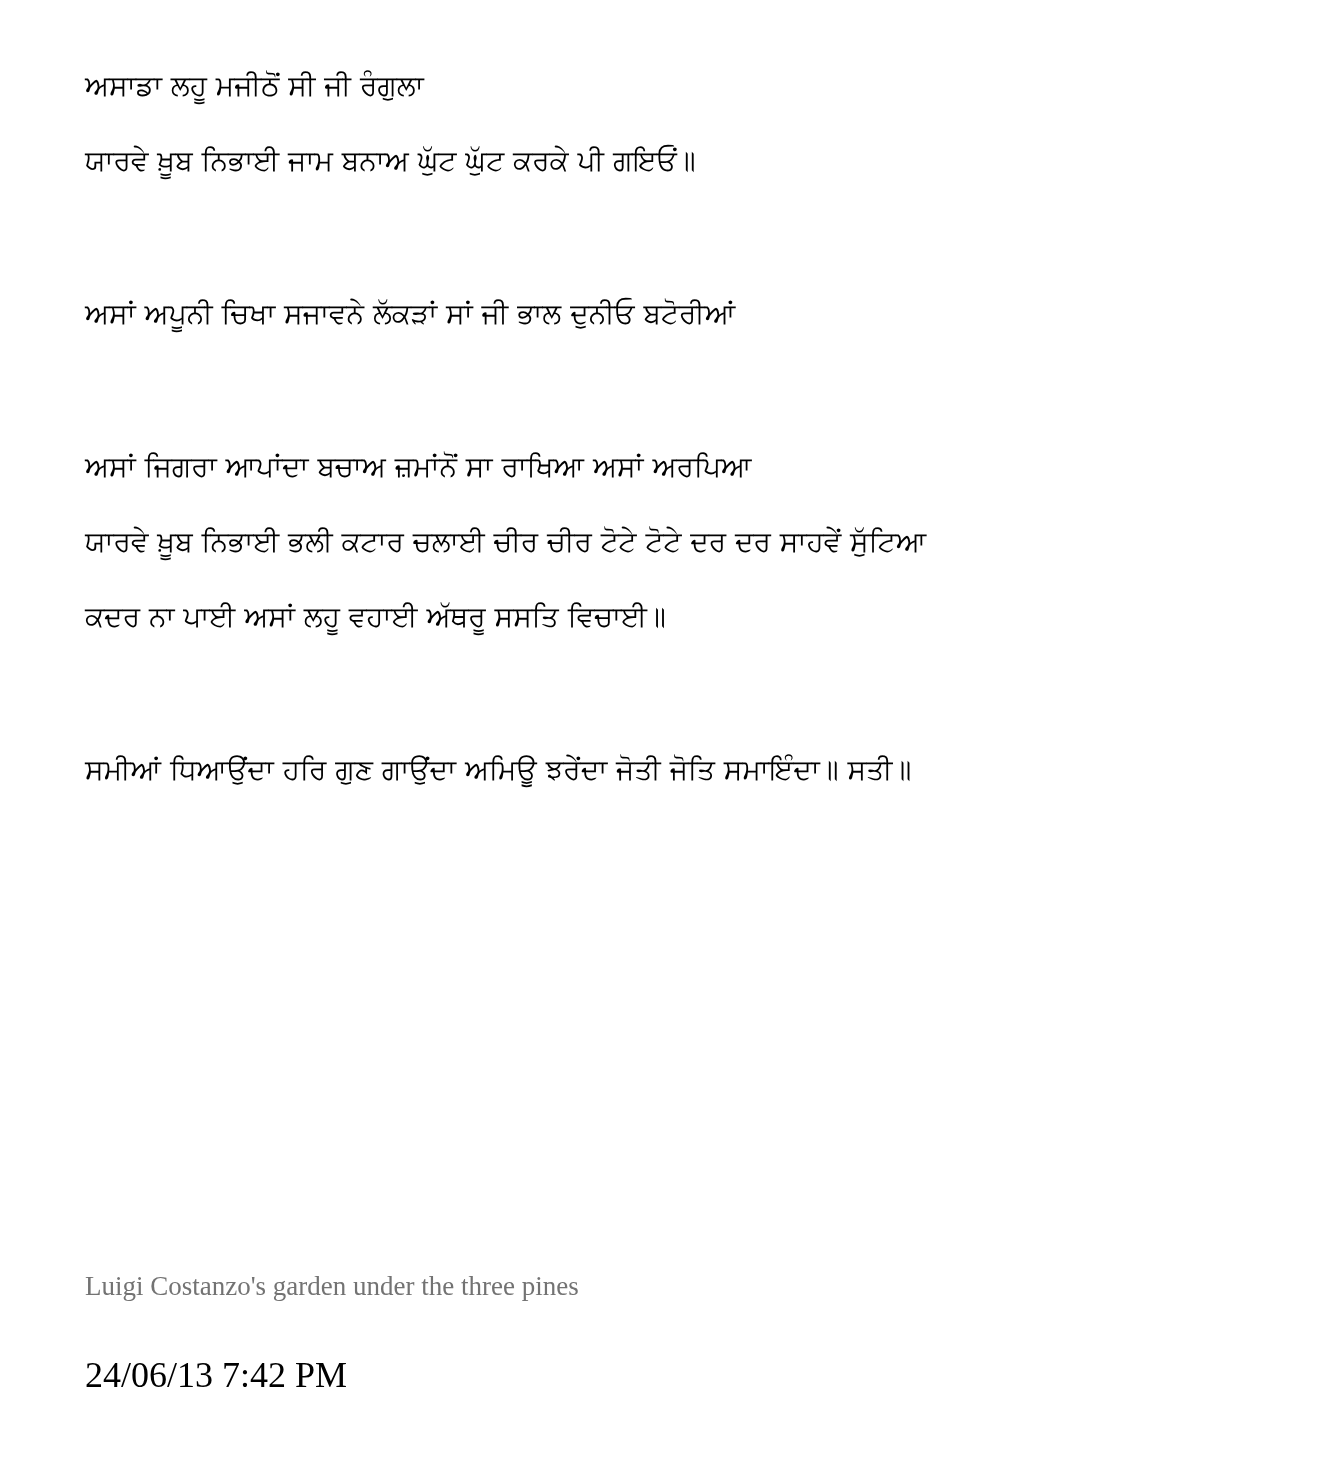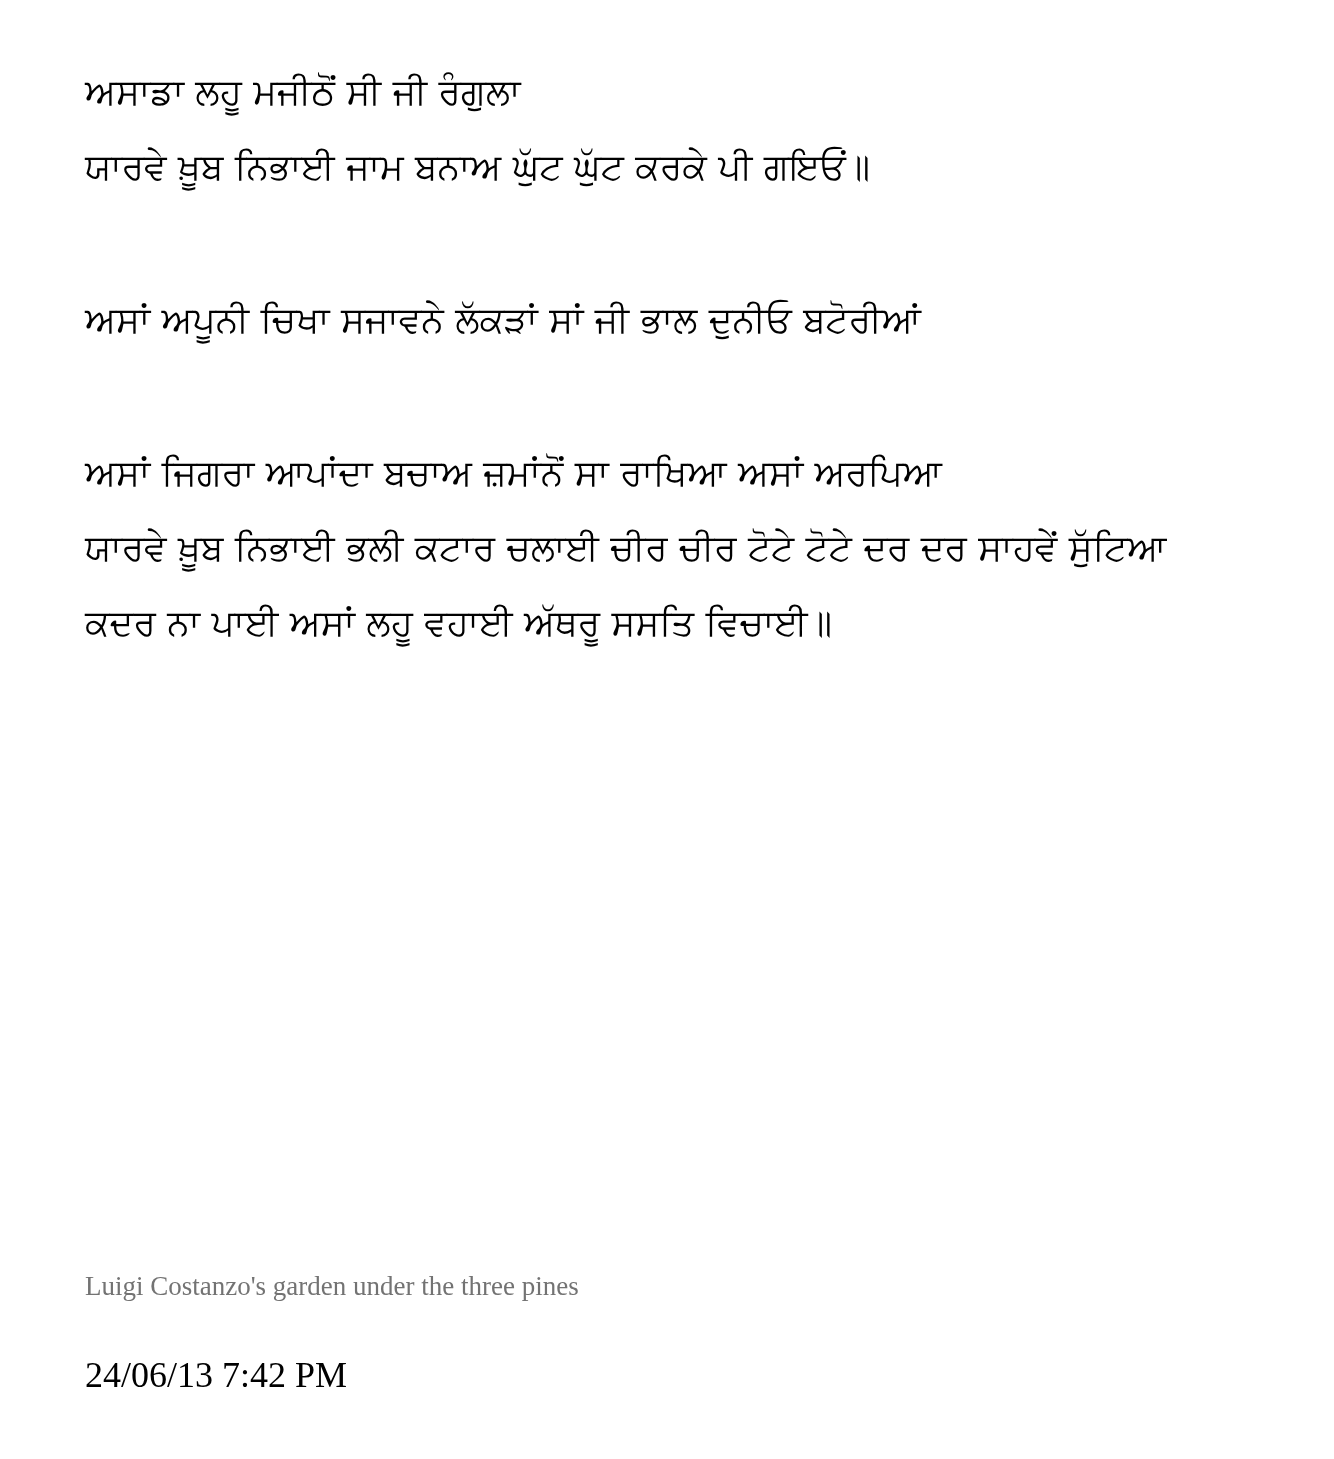--- a/index.html
+++ b/index.html
@@ -11,23 +11,23 @@
     position: relative;
     width: 1334px;
     height: 1459px;
     background: #ffffff;
     color: #000000;
     overflow: hidden;
   }
   .poem {
     position: absolute;
     left: 85px;
-    top: 54px;
+    top: 48px;
     font-family: "DejaVu Sans", sans-serif;
-    font-size: 36px;
+    font-size: 28px;
     color: #000000;
   }
   .stanza {
     margin: 0 0 78px 0;
   }
   .poem-line {
     line-height: 75px;
     white-space: nowrap;
   }
   .caption {
@@ -66,20 +66,21 @@
     </div>
 
 
     <div class="stanza">
       <div class="poem-line">ਅਸਾਂ ਜਿਗਰਾ ਆਪਾਂਦਾ ਬਚਾਅ ਜ਼ਮਾਂਨੋਂ ਸਾ ਰਾਖਿਆ ਅਸਾਂ ਅਰਪਿਆ</div>
       <div class="poem-line">ਯਾਰਵੇ ਖ਼ੂਬ ਨਿਭਾਈ ਭਲੀ ਕਟਾਰ ਚਲਾਈ ਚੀਰ ਚੀਰ ਟੋਟੇ ਟੋਟੇ ਦਰ ਦਰ ਸਾਹਵੇਂ ਸੁੱਟਿਆ</div>
       <div class="poem-line">ਕਦਰ ਨਾ ਪਾਈ ਅਸਾਂ ਲਹੂ ਵਹਾਈ ਅੱਥਰੂ ਸਸਤਿ ਵਿਚਾਈ॥</div>
     </div>
 
     <div class="stanza">
+      <div class="poem-line">ਸਮੀਆਂ ਧਿਆਉਂਦਾ ਹਰਿ ਗੁਣ ਗਾਉਂਦਾ ਅਮਿਊ ਝਰੇਂਦਾ ਜੋਤੀ ਜੋਤਿ ਸਮਾਇੰਦਾ॥ ਸਤੀ॥</div>
     </div>
 
   </div>
 
   <div class="caption">
     <div>Luigi Costanzo's garden under the three pines</div>
   </div>
 
   <div class="timestamp">24/06/13 7:42 PM</div>
 

